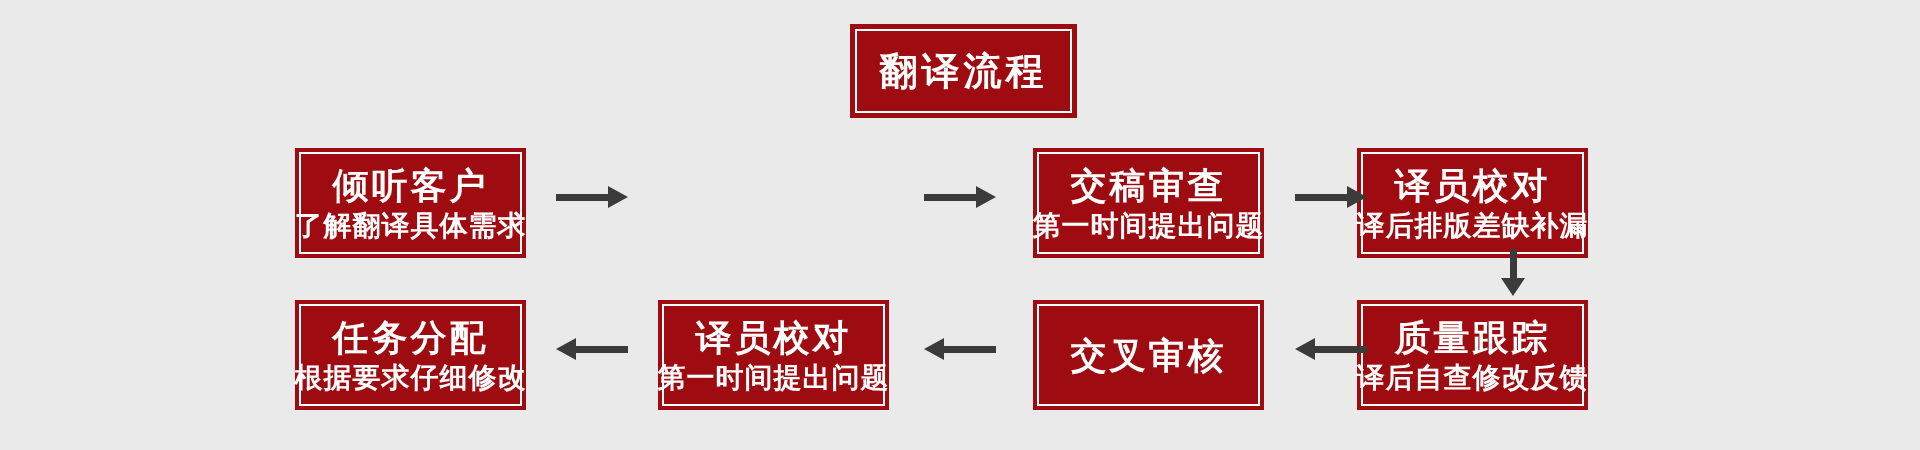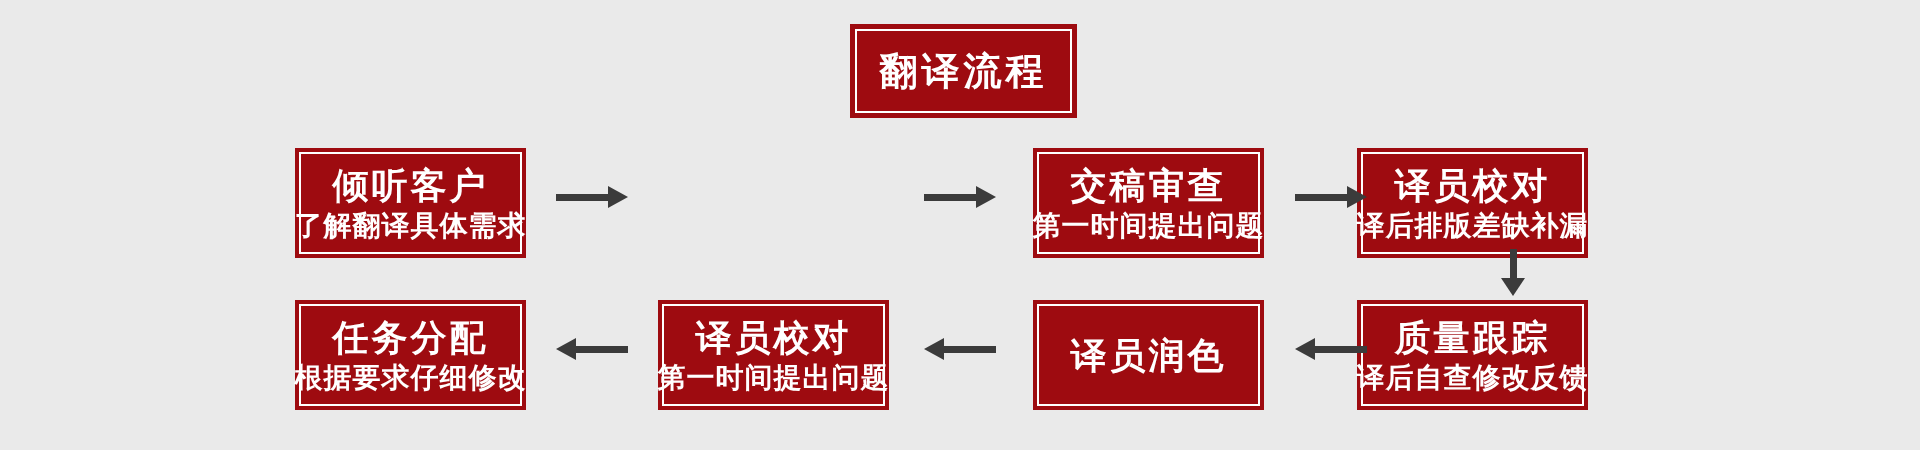--- a/index.html
+++ b/index.html
@@ -137,21 +137,21 @@
     </div>
   </div>
   <div class="box step row2 col2">
     <div class="box-inner">
       <span class="step-title">译员校对</span>
       <span class="step-subtitle">第一时间提出问题</span>
     </div>
   </div>
   <div class="box step row2 col3">
     <div class="box-inner">
-      <span class="step-title">译员润色</span>
+      <span class="step-title">交叉审核</span>
     </div>
   </div>
   <div class="box step row2 col4">
     <div class="box-inner">
       <span class="step-title">质量跟踪</span>
       <span class="step-subtitle">译后自查修改反馈</span>
     </div>
   </div>
 
   <div class="arrow-h ar1 ga">

